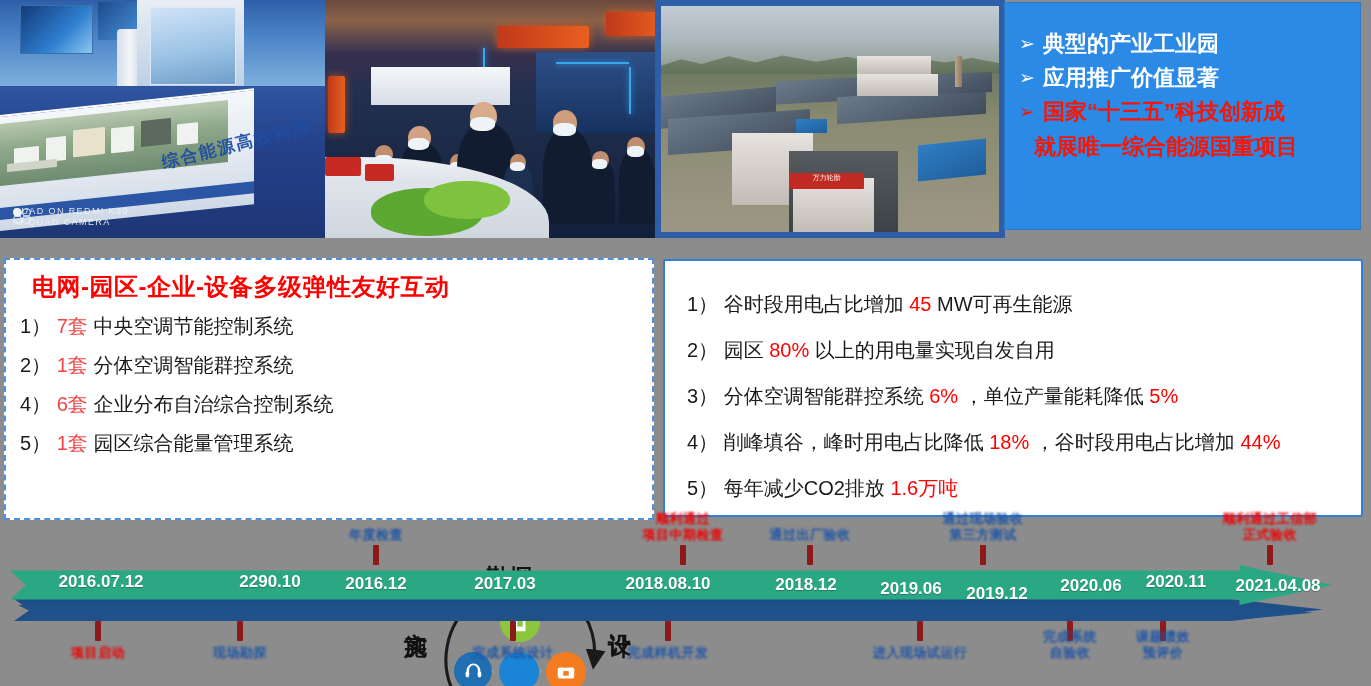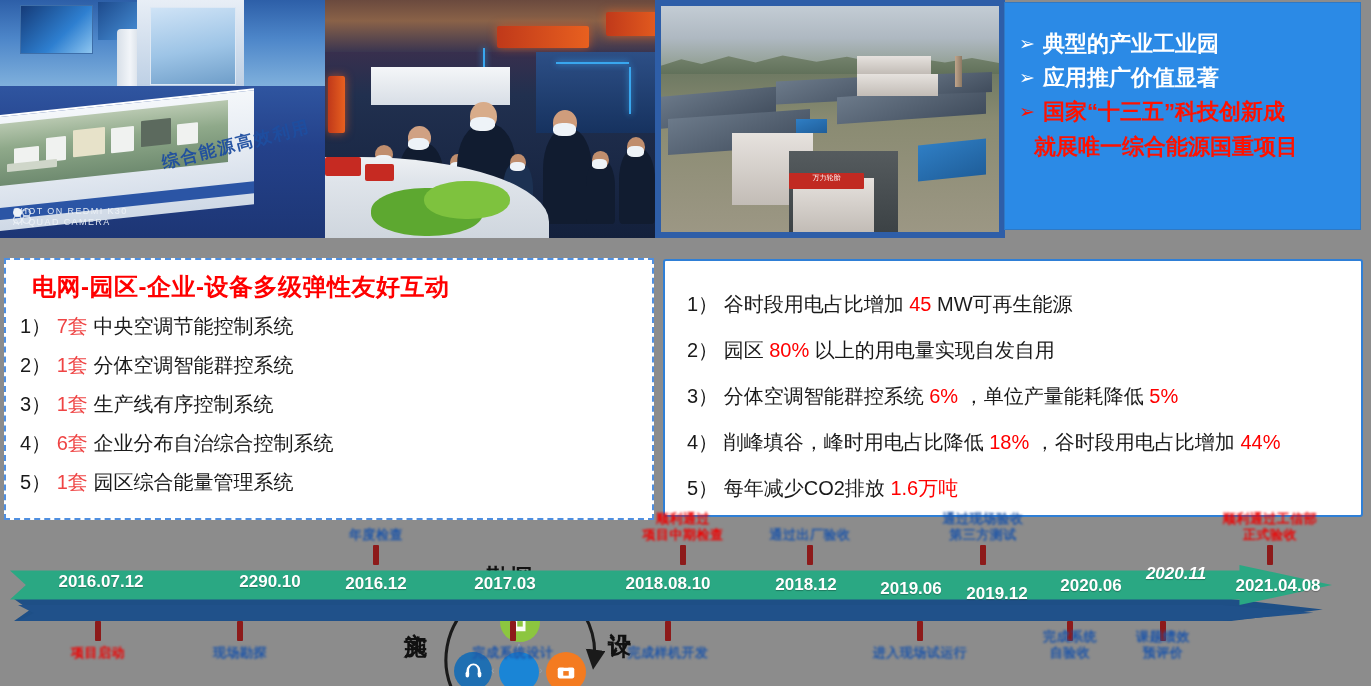--- a/index.html
+++ b/index.html
@@ -173,21 +173,21 @@
     </div>
     <div class="plinth-band"></div>
     <div class="cn-vert">综合能源高效利用</div>
     <div class="wm-dots">
       <i style="left:0;top:1px;background:#eef3f8;"></i>
       <i style="left:9px;top:1px;"></i>
       <i style="left:0;top:8px;"></i>
       <i style="left:9px;top:8px;"></i>
     </div>
     <div class="watermark">
-      <div>SHOT ON REDMI K30</div>
+      <div>QUAD ON REDMI K30</div>
       <div>AI QUAD CAMERA</div>
     </div>
   </div>
 
   <div class="photo" id="photo-visit">
     <div class="hall"></div>
     <div class="ceil"></div>
     <div class="led" style="left:52%;top:11%;width:28%;height:9%;"></div>
     <div class="led" style="left:85%;top:5%;width:18%;height:10%;"></div>
     <div class="booth-r"></div>
@@ -281,25 +281,20 @@
     <ol>
       <li>
         <span class="num">1）</span>
         <span class="hl">7套</span>
         <span>中央空调节能控制系统</span>
       </li>
       <li>
         <span class="num">2）</span>
         <span class="hl">1套</span>
         <span>分体空调智能群控系统</span>
-      </li>
-      <li>
-        <span class="num">3）</span>
-        <span class="hl">1套</span>
-        <span>生产线有序控制系统</span>
       </li>
       <li>
         <span class="num">4）</span>
         <span class="hl">6套</span>
         <span>企业分布自治综合控制系统</span>
       </li>
       <li>
         <span class="num">5）</span>
         <span class="hl">1套</span>
         <span>园区综合能量管理系统</span>
@@ -398,21 +393,21 @@
     <div id="tl-dynamic">
         <div class="tl-date" style="left: 101px; top: 52px;">2016.07.12</div>
         <div class="tl-date" style="left: 270px; top: 52px;">2290.10</div>
         <div class="tl-date" style="left: 376px; top: 54px;">2016.12</div>
         <div class="tl-date" style="left: 505px; top: 54px;">2017.03</div>
         <div class="tl-date" style="left: 668px; top: 54px;">2018.08.10</div>
         <div class="tl-date" style="left: 806px; top: 55px;">2018.12</div>
         <div class="tl-date" style="left: 911px; top: 59px;">2019.06</div>
         <div class="tl-date" style="left: 997px; top: 58px; margin-top: 6px;">2019.12</div>
         <div class="tl-date" style="left: 1091px; top: 56px;">2020.06</div>
-        <div class="tl-date" style="left: 1176px; top: 44px; font-style: italic;">2020.11</div>
+        <div class="tl-date" style="left: 1176px; top: 52px;">2020.11</div>
         <div class="tl-date" style="left: 1278px; top: 56px;">2021.04.08</div>
         <div class="tl-tick" style="left: 376px; top: 25px;"></div>
         <div class="tl-tick" style="left: 683px; top: 25px;"></div>
         <div class="tl-tick" style="left: 810px; top: 25px;"></div>
         <div class="tl-tick" style="left: 983px; top: 25px;"></div>
         <div class="tl-tick" style="left: 1270px; top: 25px;"></div>
         <div class="tl-tick" style="left: 98px; top: 101px;"></div>
         <div class="tl-tick" style="left: 240px; top: 101px;"></div>
         <div class="tl-tick" style="left: 513px; top: 101px;"></div>
         <div class="tl-tick" style="left: 668px; top: 101px;"></div>

